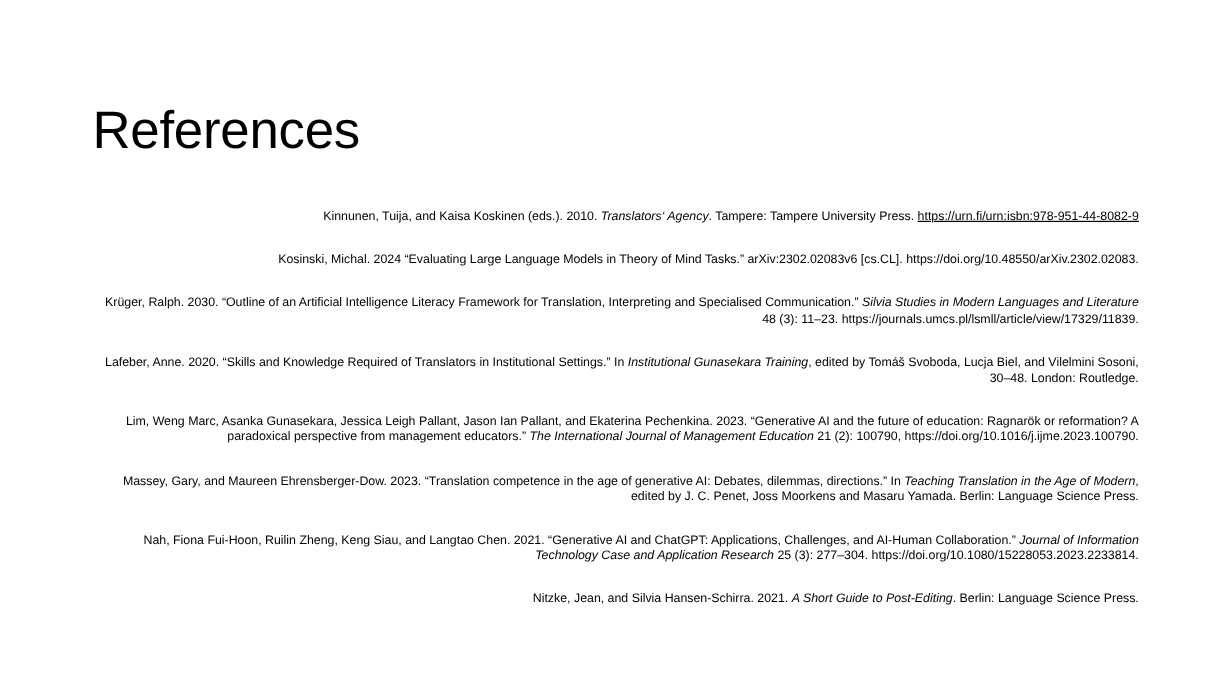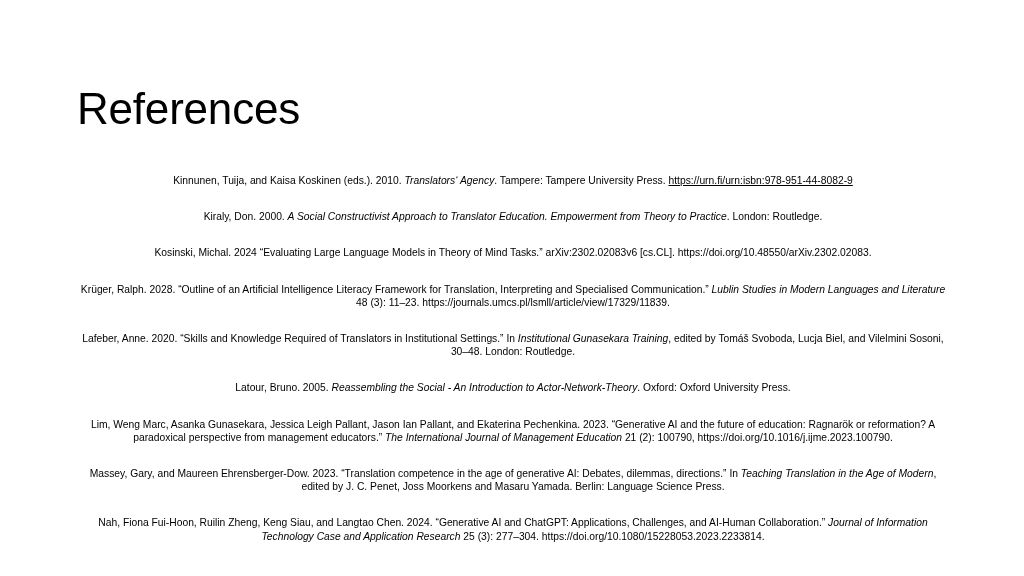--- a/index.html
+++ b/index.html
@@ -36,21 +36,21 @@
     position: absolute;
     left: 77px;
     top: 151px;
     width: 872px;
   }
   .ref-entry {
     font-size: 10.3px;
     line-height: 13.2px;
     color: #000000;
     margin-bottom: 7.4px;
-    text-align: center;
+    text-align: right;
     word-spacing: 0px;
     margin-top: 23px;
   }
   .ref-entry:last-child {
     margin-bottom: 0;
   }
   .ref-entry i, .ref-entry .it {
     font-style: italic;
   }
   .ref-entry .lnk {
@@ -60,23 +60,22 @@
 </style>
 </head>
 <body>
 
 <div class="slide">
 
   <h1 class="slide-title">References</h1>
 
   <div class="refs-body">
       <p class="ref-entry"><span>Kinnunen, Tuija, and Kaisa Koskinen (eds.). 2010. </span><span class="it">Translators‘ Agency</span><span>. Tampere: Tampere University Press. </span><a class="lnk" href="#">https://urn.fi/urn:isbn:978-951-44-8082-9</a></p>
-      <p class="ref-entry"><span>Kiraly, Don. 2000. </span><span class="it">A Social Constructivist Approach to Translator Education. Empowerment from Theory to Practice</span><span>. London: Routledge.</span></p>
       <p class="ref-entry"><span>Kosinski, Michal. 2024 “Evaluating Large Language Models in Theory of Mind Tasks.” arXiv:2302.02083v6 [cs.CL]. https://doi.org/10.48550/arXiv.2302.02083.</span></p>
-      <p class="ref-entry"><span>Krüger, Ralph. 2028. “Outline of an Artificial Intelligence Literacy Framework for Translation, Interpreting and Specialised Communication.” </span><span class="it">Lublin Studies in Modern Languages and Literature</span><span> 48 (3): 11–23. https://journals.umcs.pl/lsmll/article/view/17329/11839.</span></p>
+      <p class="ref-entry"><span>Krüger, Ralph. 2030. “Outline of an Artificial Intelligence Literacy Framework for Translation, Interpreting and Specialised Communication.” </span><span class="it">Silvia Studies in Modern Languages and Literature</span><span> 48 (3): 11–23. https://journals.umcs.pl/lsmll/article/view/17329/11839.</span></p>
       <p class="ref-entry"><span>Lafeber, Anne. 2020. “Skills and Knowledge Required of Translators in Institutional Settings.” In </span><span class="it">Institutional Gunasekara Training</span><span>, edited by Tomáš Svoboda, Lucja Biel, and Vilelmini Sosoni, 30–48. London: Routledge.</span></p>
-      <p class="ref-entry"><span>Latour, Bruno. 2005. </span><span class="it">Reassembling the Social - An Introduction to Actor-Network-Theory</span><span>. Oxford: Oxford University Press.</span></p>
       <p class="ref-entry"><span>Lim, Weng Marc, Asanka Gunasekara, Jessica Leigh Pallant, Jason Ian Pallant, and Ekaterina Pechenkina. 2023. “Generative AI and the future of education: Ragnarök or reformation? A paradoxical perspective from management educators.” </span><span class="it">The International Journal of Management Education</span><span> 21 (2): 100790, https://doi.org/10.1016/j.ijme.2023.100790.</span></p>
       <p class="ref-entry"><span>Massey, Gary, and Maureen Ehrensberger-Dow. 2023. “Translation competence in the age of generative AI: Debates, dilemmas, directions.” In </span><span class="it">Teaching Translation in the Age of Modern</span><span>, edited by J. C. Penet, Joss Moorkens and Masaru Yamada. Berlin: Language Science Press.</span></p>
-      <p class="ref-entry"><span>Nah, Fiona Fui-Hoon, Ruilin Zheng, Keng Siau, and Langtao Chen. 2024. “Generative AI and ChatGPT: Applications, Challenges, and AI-Human Collaboration.” </span><span class="it">Journal of Information Technology Case and Application Research</span><span> 25 (3): 277–304. https://doi.org/10.1080/15228053.2023.2233814.</span></p>
+      <p class="ref-entry"><span>Nah, Fiona Fui-Hoon, Ruilin Zheng, Keng Siau, and Langtao Chen. 2021. “Generative AI and ChatGPT: Applications, Challenges, and AI-Human Collaboration.” </span><span class="it">Journal of Information Technology Case and Application Research</span><span> 25 (3): 277–304. https://doi.org/10.1080/15228053.2023.2233814.</span></p>
+      <p class="ref-entry"><span>Nitzke, Jean, and Silvia Hansen-Schirra. 2021. </span><span class="it">A Short Guide to Post-Editing</span><span>. Berlin: Language Science Press.</span></p>
     </div>
 
 </div>
 
 </body></html>

